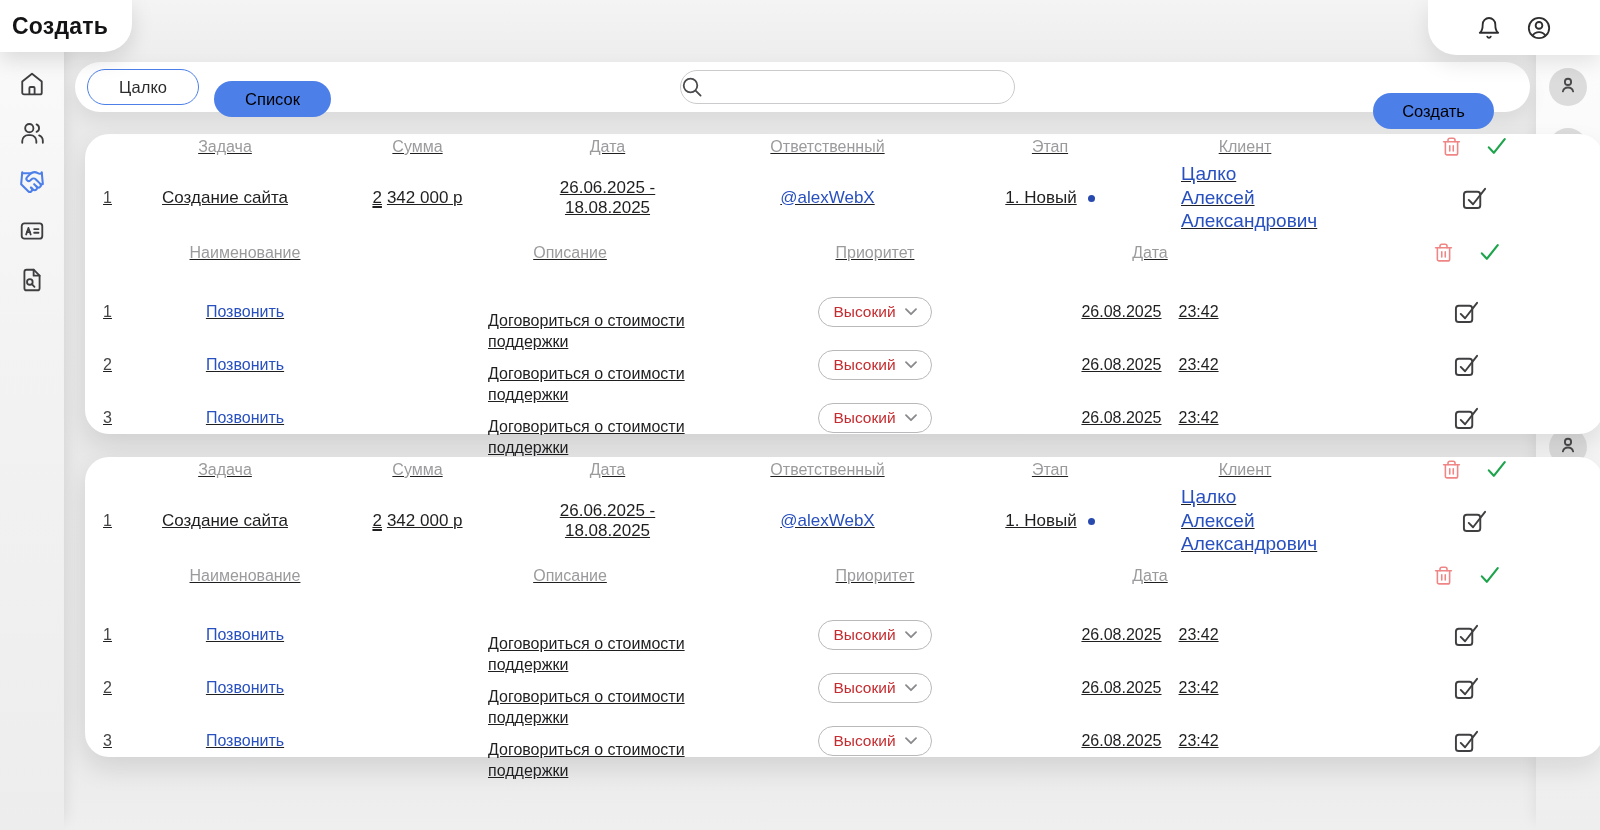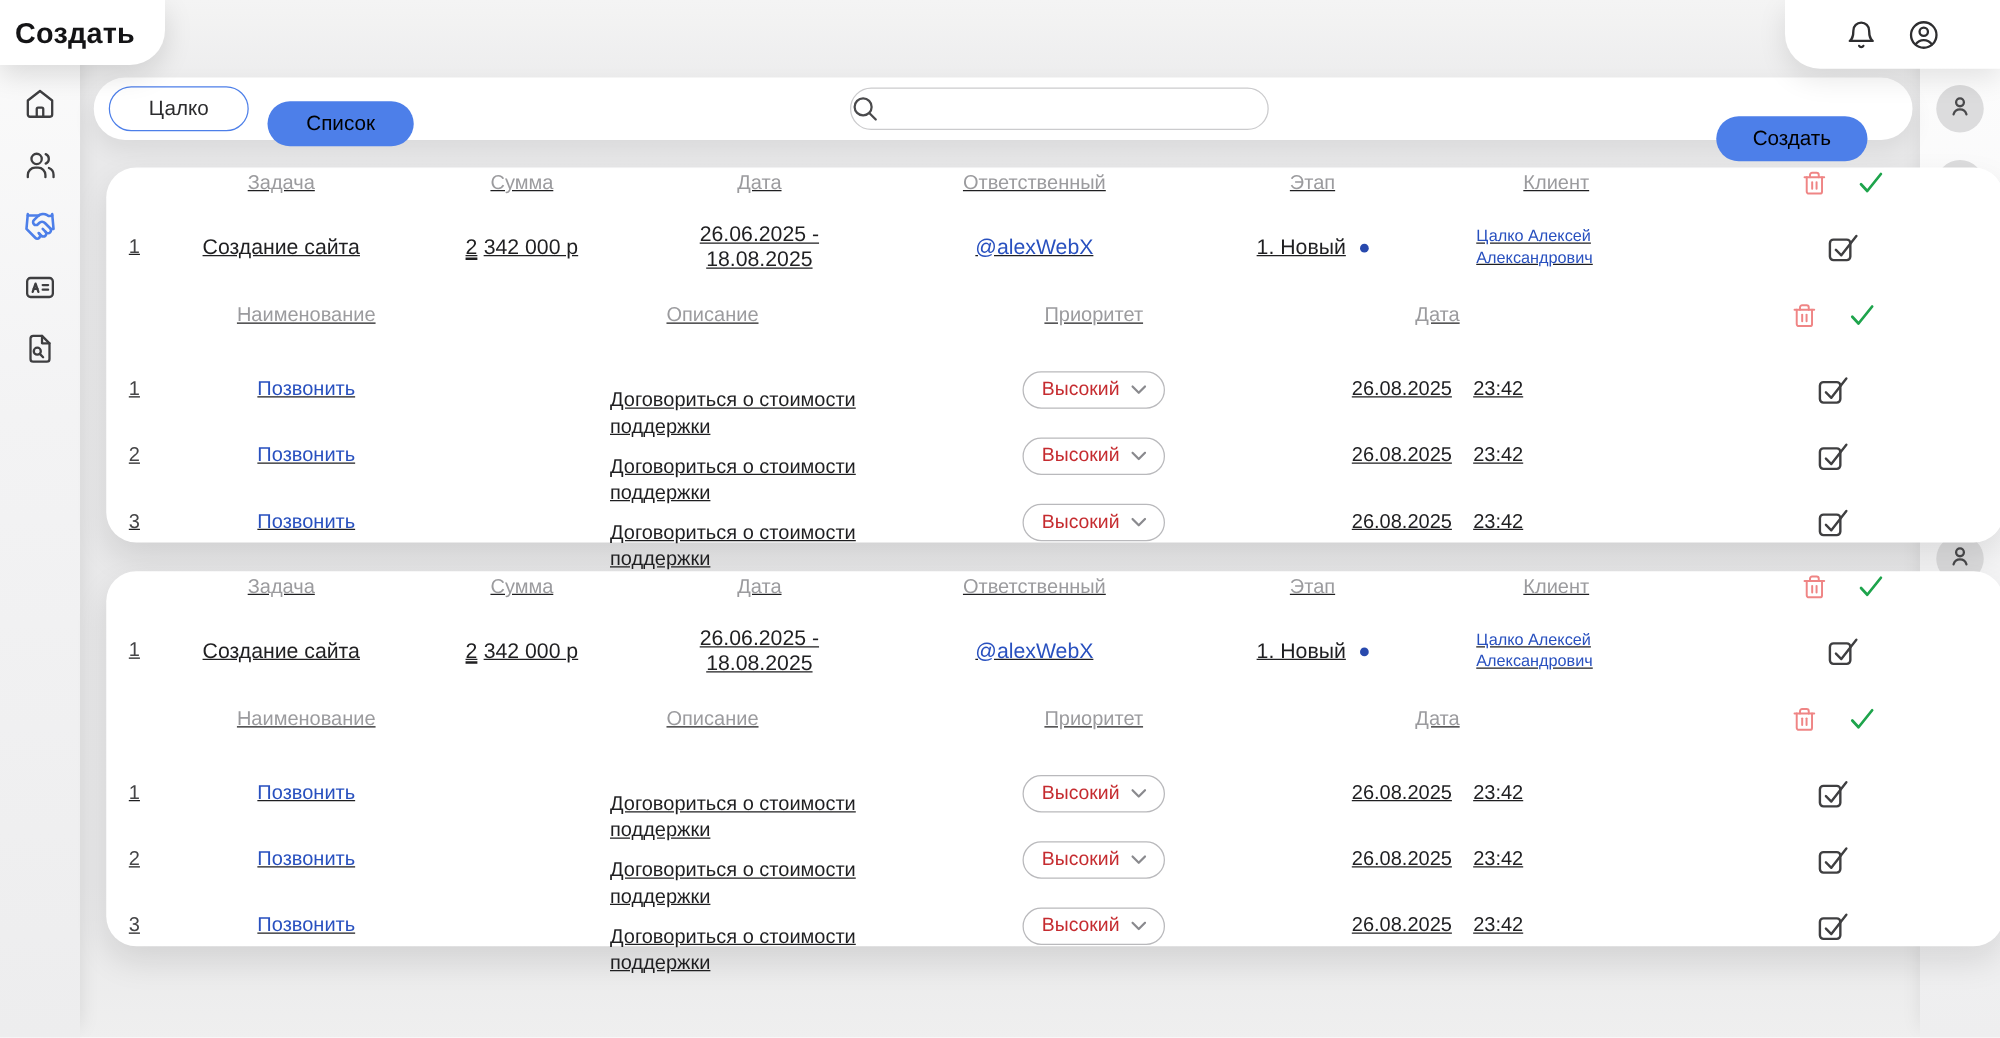--- a/index.html
+++ b/index.html
@@ -56,21 +56,21 @@
   .rmain{height:75px;}
   .rsub{height:53px;}
   .cell{text-align:center;font-size:17px;color:#1f1f21;}
   .rsub .cell{font-size:16px;}
   .h{color:#9b9b9e;font-size:16px;font-weight:400;}
   .num{color:#454547;font-size:16px;}
   .link{color:#2850bf;cursor:pointer;}
   .sum .u{text-decoration:underline;text-underline-offset:3px;text-decoration-thickness:1.5px;}
   .sum .rest{margin-left:5px;}
   .stage .dot{display:inline-block;width:7px;height:7px;border-radius:50%;background:#2849ad;margin-left:11px;vertical-align:middle;}
-  .client{max-width:128px;margin:0 auto;text-align:left;line-height:1.25;font-size:13px;}
+  .client{max-width:128px;margin:0 auto;text-align:left;line-height:1.25;font-size:19px;}
   .desc-cell{padding-left:128px;text-align:left;margin-top:40px;}
   .desc-cell .txt{max-width:218px;line-height:1.3;}
   .icons{display:flex;align-items:center;justify-content:center;gap:24px;}
   .ic{width:22px;height:22px;cursor:pointer;flex:0 0 auto;}
   .ic-trash svg{width:21px;height:22px;stroke:#ef8585;fill:none;stroke-width:1.8;stroke-linecap:round;stroke-linejoin:round;}
   .ic-check svg{width:22px;height:20px;stroke:#1ea44c;fill:none;stroke-width:2.4;stroke-linecap:round;stroke-linejoin:round;}
   .cb{width:27px;height:25px;cursor:pointer;display:inline-block;}
   .cb svg{width:27px;height:25px;stroke:#3f3f41;fill:none;stroke-width:2;stroke-linecap:round;stroke-linejoin:round;}
   .pill{display:inline-flex;align-items:center;gap:9px;border:1px solid #b9b9bc;border-radius:16px;background:#fff;
     padding:5px 14px;cursor:pointer;font-family:inherit;text-align:right;}

